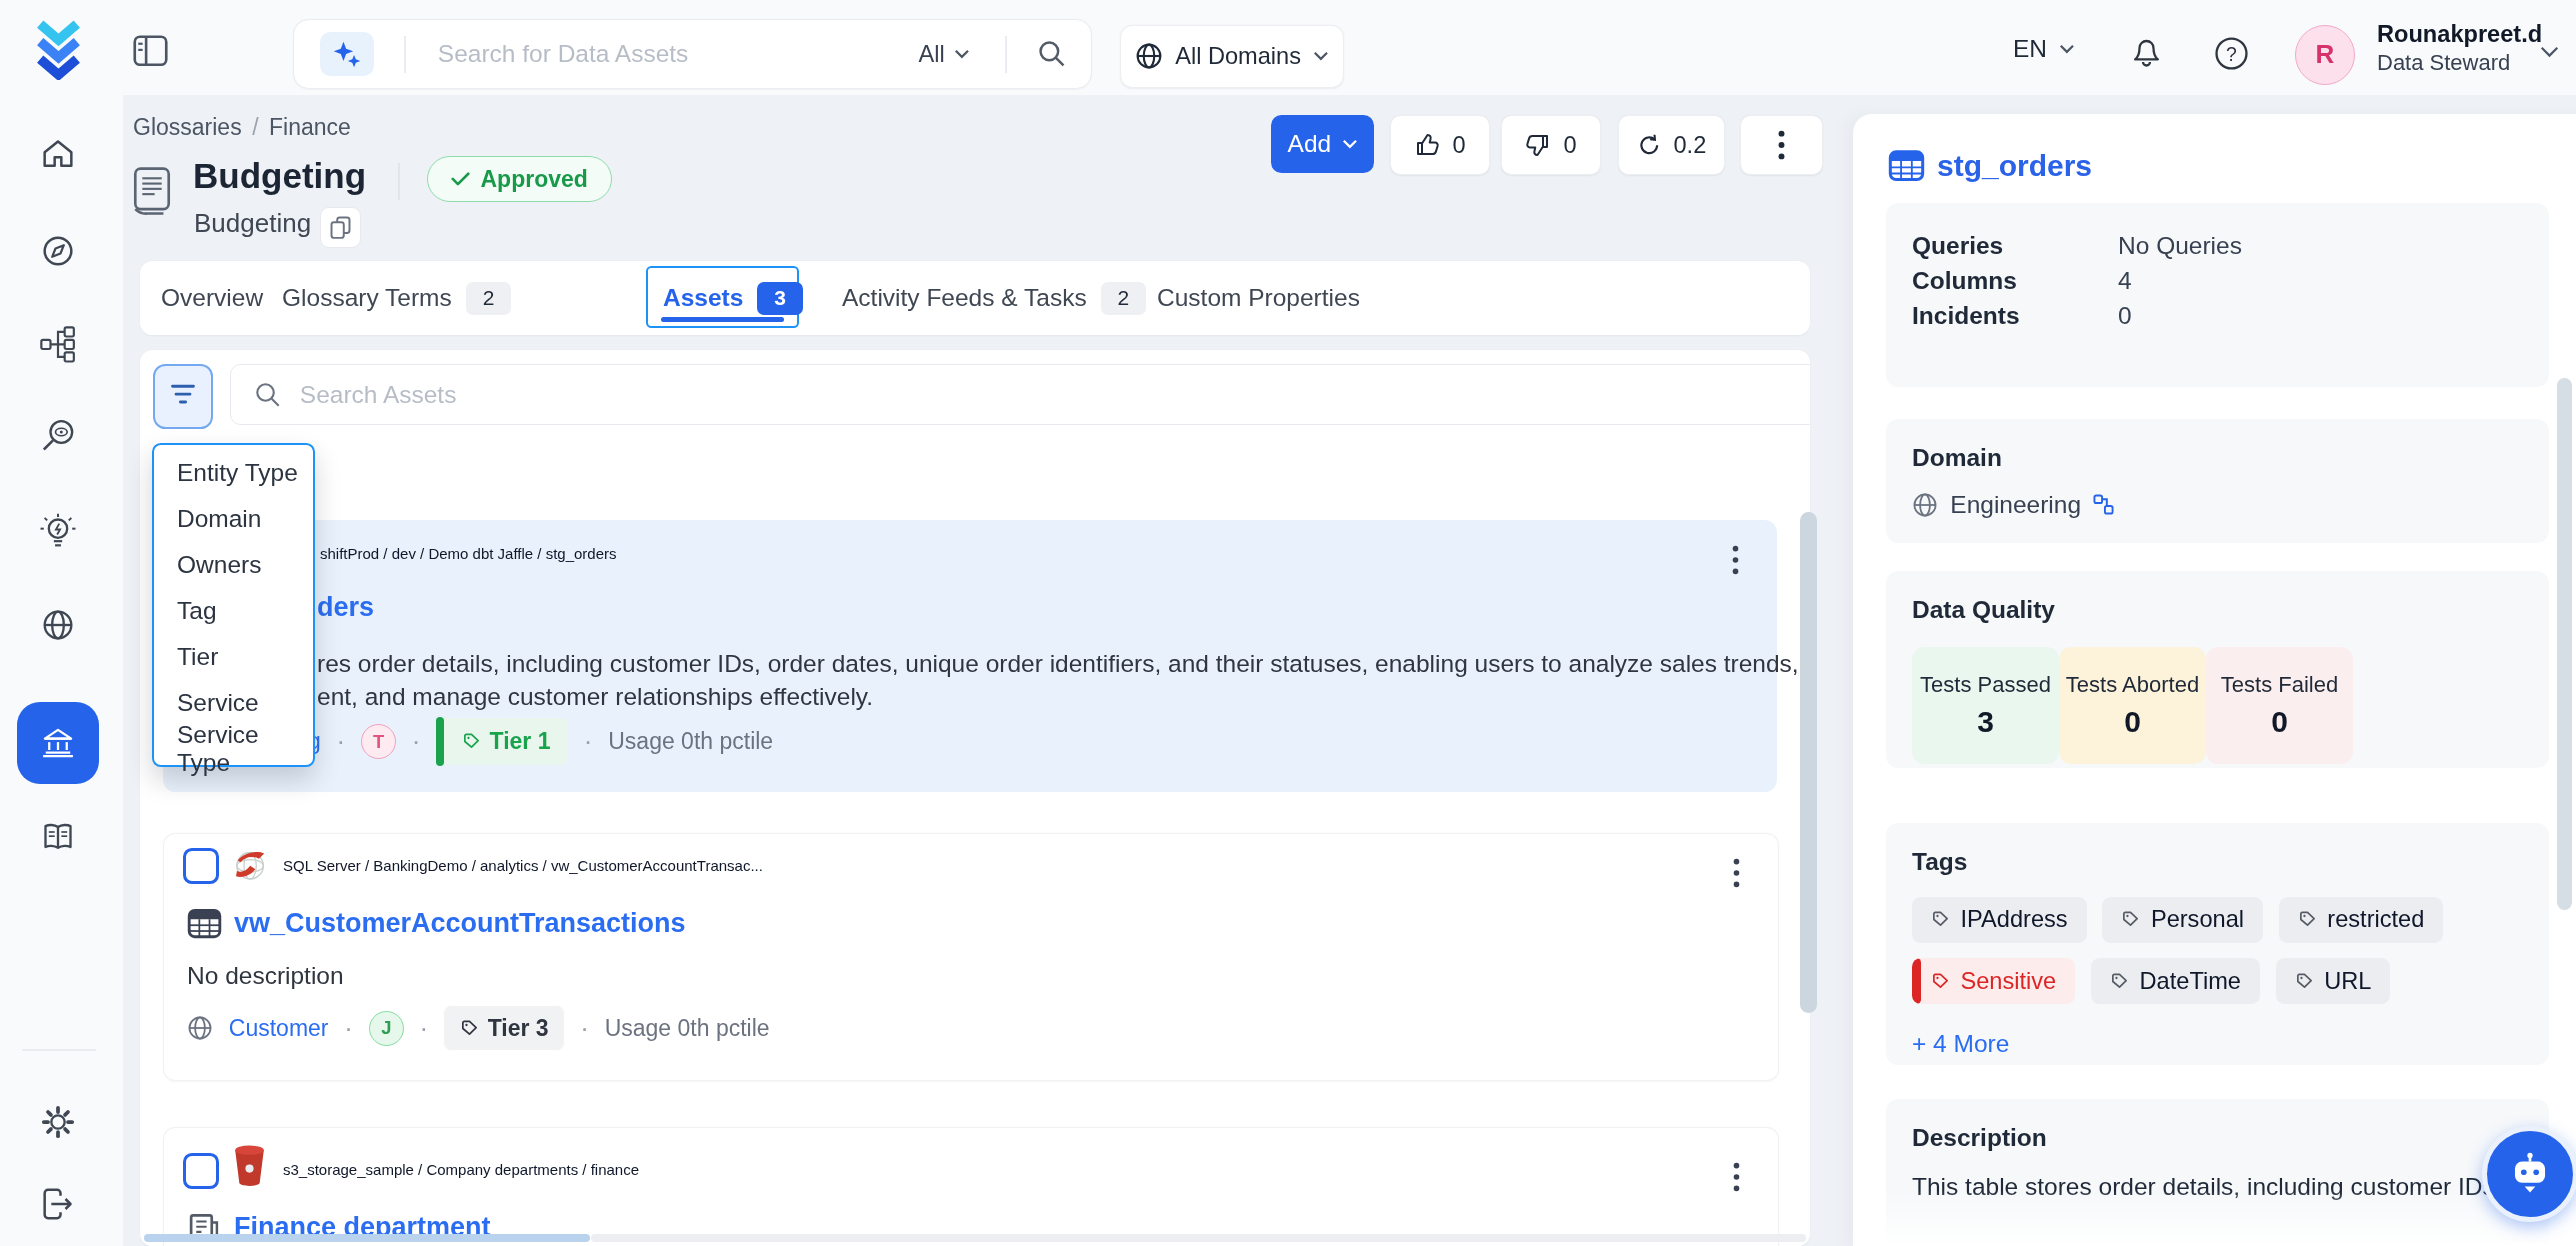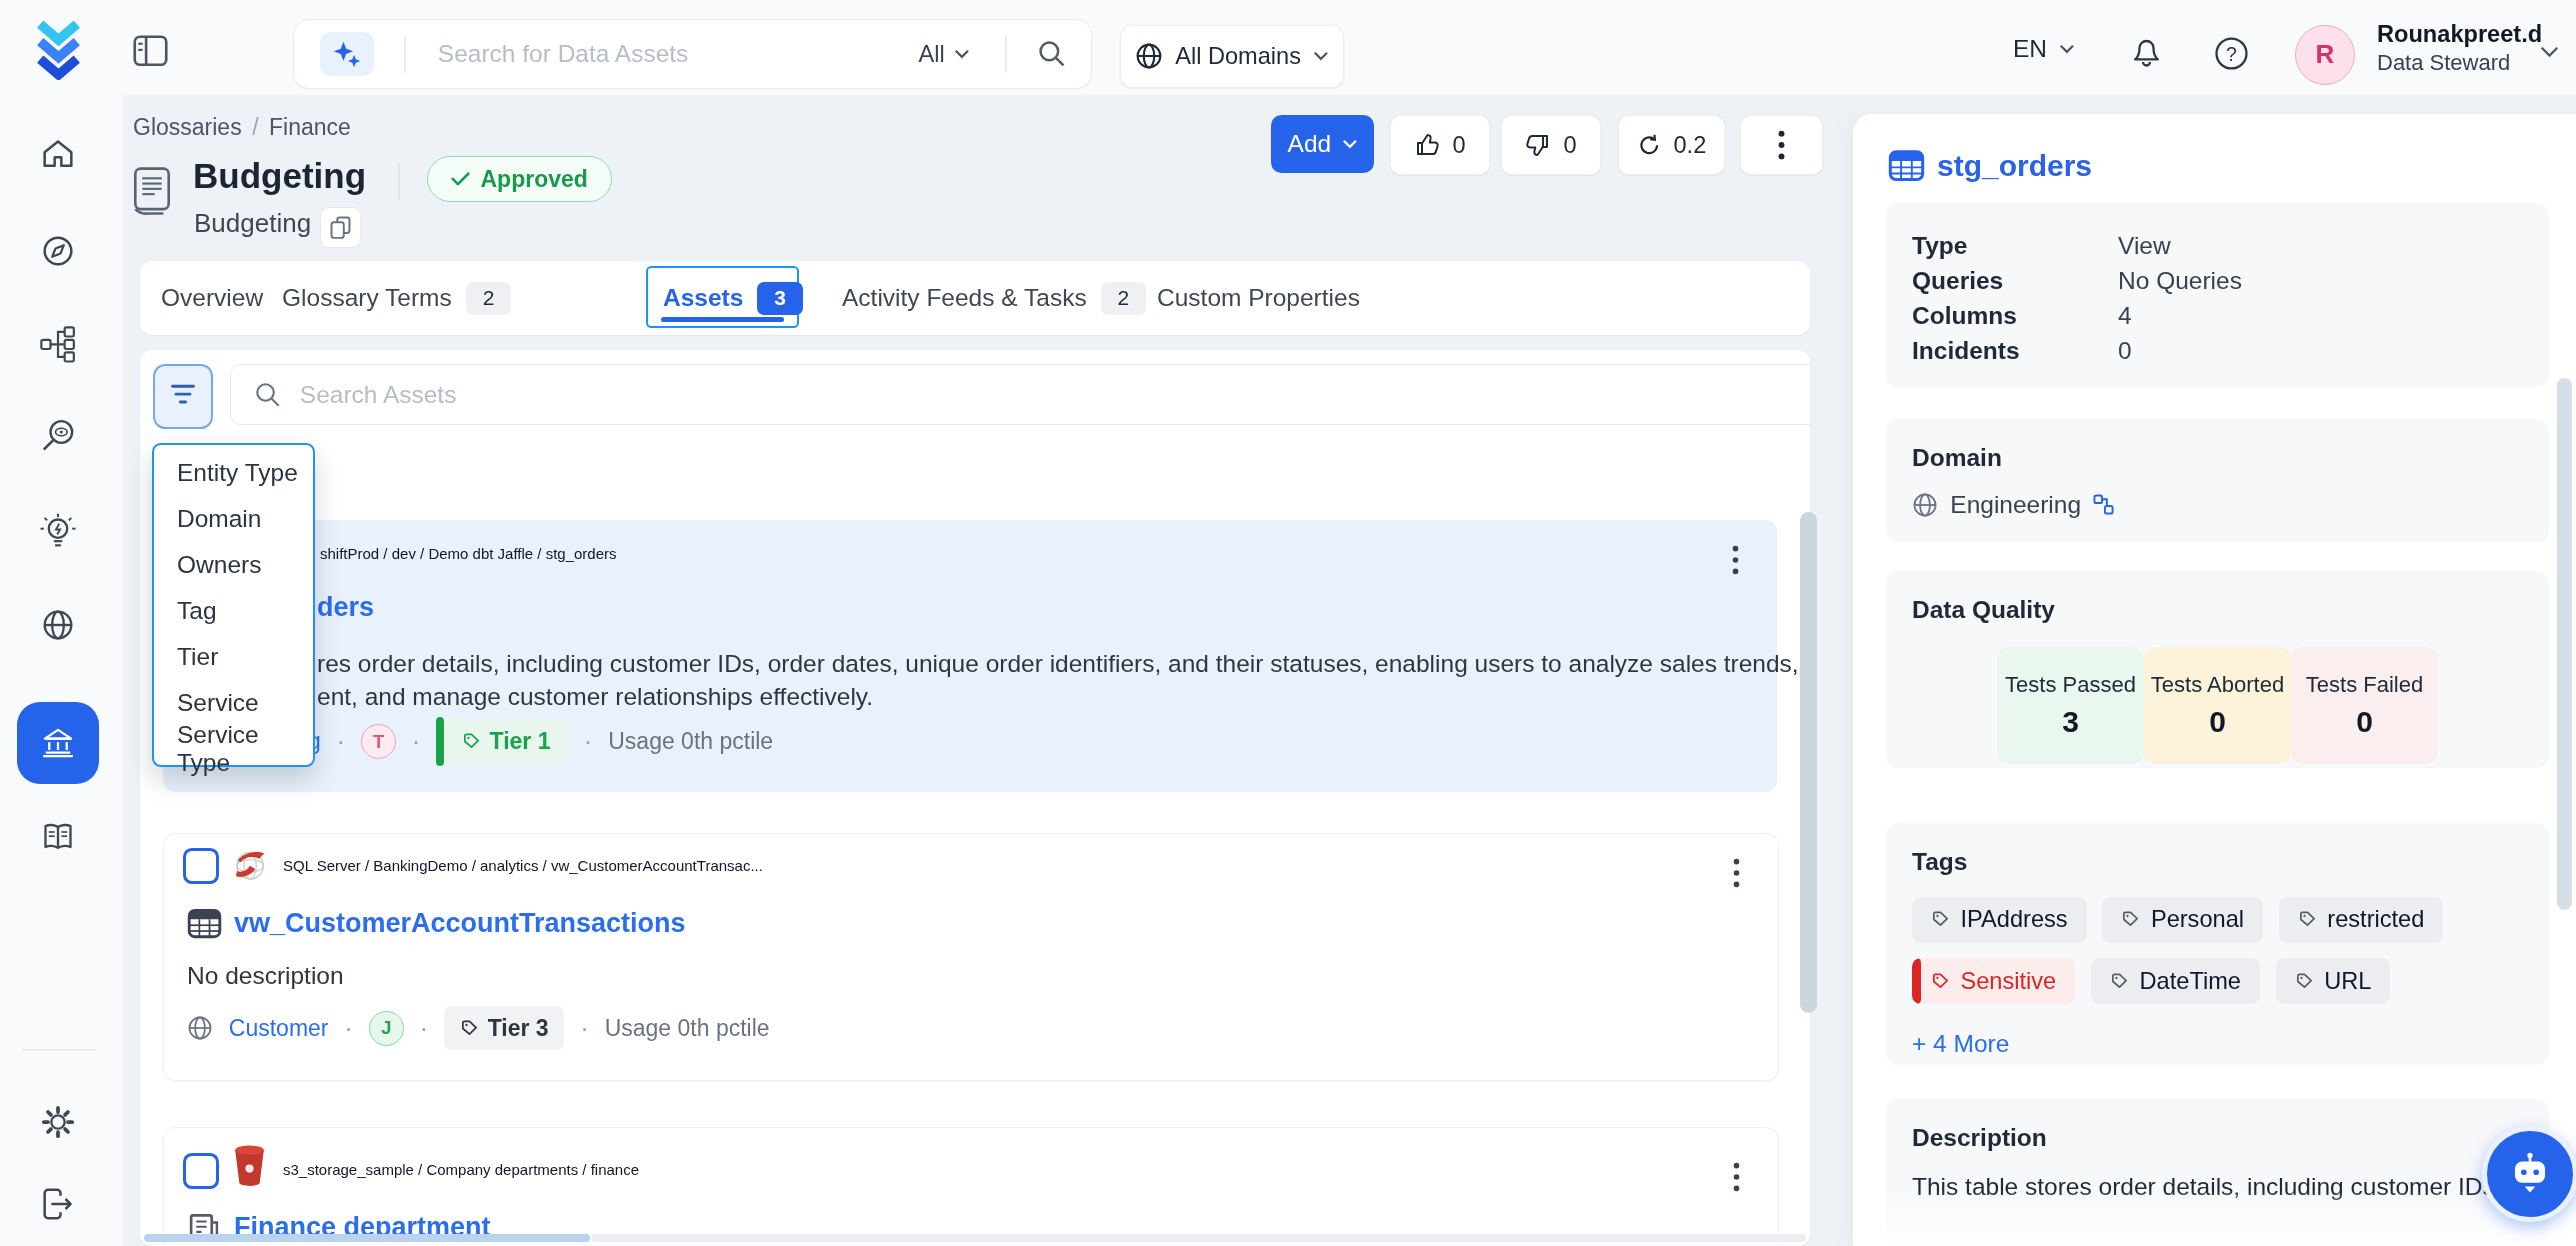--- a/index.html
+++ b/index.html
@@ -71,21 +71,21 @@
   .vthumb-panel{left:2557px;top:378px;width:15px;height:532px;background:#d6dee5;border-radius:7.9px;z-index:20;}
   .handle{left:1859px;top:600px;width:7px;height:30px;background:#e0e4e9;border-radius:3.5px;}
   
   .rpanel{left:1853px;top:114px;width:850px;height:1133px;background:#fff;border-radius:19px 0 0 0;box-shadow:-8.8px 0 15.8px rgba(16,24,40,.03);}
   .rtitle{font-size:30px;font-weight:700;color:#2a62e8;}
   .rcard{position:absolute;left:33px;width:663px;background:#f6f8fa;border-radius:12.3px;box-sizing:border-box;padding:24.5px 26px;}
   .rheading{font-size:24.5px;font-weight:700;color:#1f2937;}
   .inforow{display:grid;grid-template-columns:206px 1fr;font-size:24.5px;line-height:35px;}
   .inflabel{color:#1f2937;font-weight:600;}
   .infval{color:#374151;}
-  .dqtiles{display:flex;justify-content:center;margin-top:23px;}
+  .dqtiles{display:flex;justify-content:flex-start;margin-top:23px;}
   .dqtile{width:147px;height:117px;border-radius:12.3px;display:flex;flex-direction:column;align-items:center;justify-content:center;gap:7px;}
   .dqlabel{font-size:22px;color:#1f2937;}
   .dqval{font-size:30px;font-weight:700;color:#111827;}
   .tagwrap{display:flex;flex-wrap:wrap;gap:15.8px;margin-top:21px;width:560px;}
   .tagpill{position:relative;display:flex;align-items:center;gap:10.5px;height:46px;padding:0 19px;background:#ecedf0;border-radius:8.8px;font-size:23.6px;color:#0f172a;}
   .tag-sensitive{background:#fdecec;color:#dc2626;overflow:hidden;}
   .tag-sensitive::before{content:"";position:absolute;left:0;top:0;width:8.8px;height:46px;background:#dc2626;border-radius:4.4px;}
   .morelink{font-size:24.5px;color:#2a6df0;margin-top:26px;display:inline-block;}
   .rdesc{font-size:24.5px;color:#1f2937;margin-top:21px;white-space:nowrap;overflow:hidden;width:578px;}
   .robot{left:2482px;top:1126px;width:86px;height:86px;background:#2563eb;border-radius:50%;border:5.3px solid #eaf1fd;box-shadow:0 5.3px 15.8px rgba(37,99,235,.35);display:flex;align-items:center;justify-content:center;z-index:60;cursor:pointer;}
@@ -520,24 +520,20 @@
           <rect x="2" y="4" width="28" height="24" rx="5" fill="none" stroke="#2563eb" stroke-width="2.6"></rect>
           <line x1="11.3" y1="12" x2="11.3" y2="28" stroke="#2563eb" stroke-width="1.6"></line>
           <line x1="20.6" y1="12" x2="20.6" y2="28" stroke="#2563eb" stroke-width="1.6"></line>
           <line x1="2" y1="17.5" x2="30" y2="17.5" stroke="#2563eb" stroke-width="1.6"></line>
           <line x1="2" y1="22.8" x2="30" y2="22.8" stroke="#2563eb" stroke-width="1.6"></line>
         </svg>
     </div>
     <div class="abs rtitle" style="left:84px;top:35px;">stg_orders</div>
 
     <div class="rcard" style="top:89px;height:184px;">
-      <div class="inforow">
-          <span class="inflabel">Type</span>
-          <span class="infval">View</span>
-        </div>
       <div class="inforow">
           <span class="inflabel">Queries</span>
           <span class="infval">No Queries</span>
         </div>
       <div class="inforow">
           <span class="inflabel">Columns</span>
           <span class="infval">4</span>
         </div>
       <div class="inforow">
           <span class="inflabel">Incidents</span>

